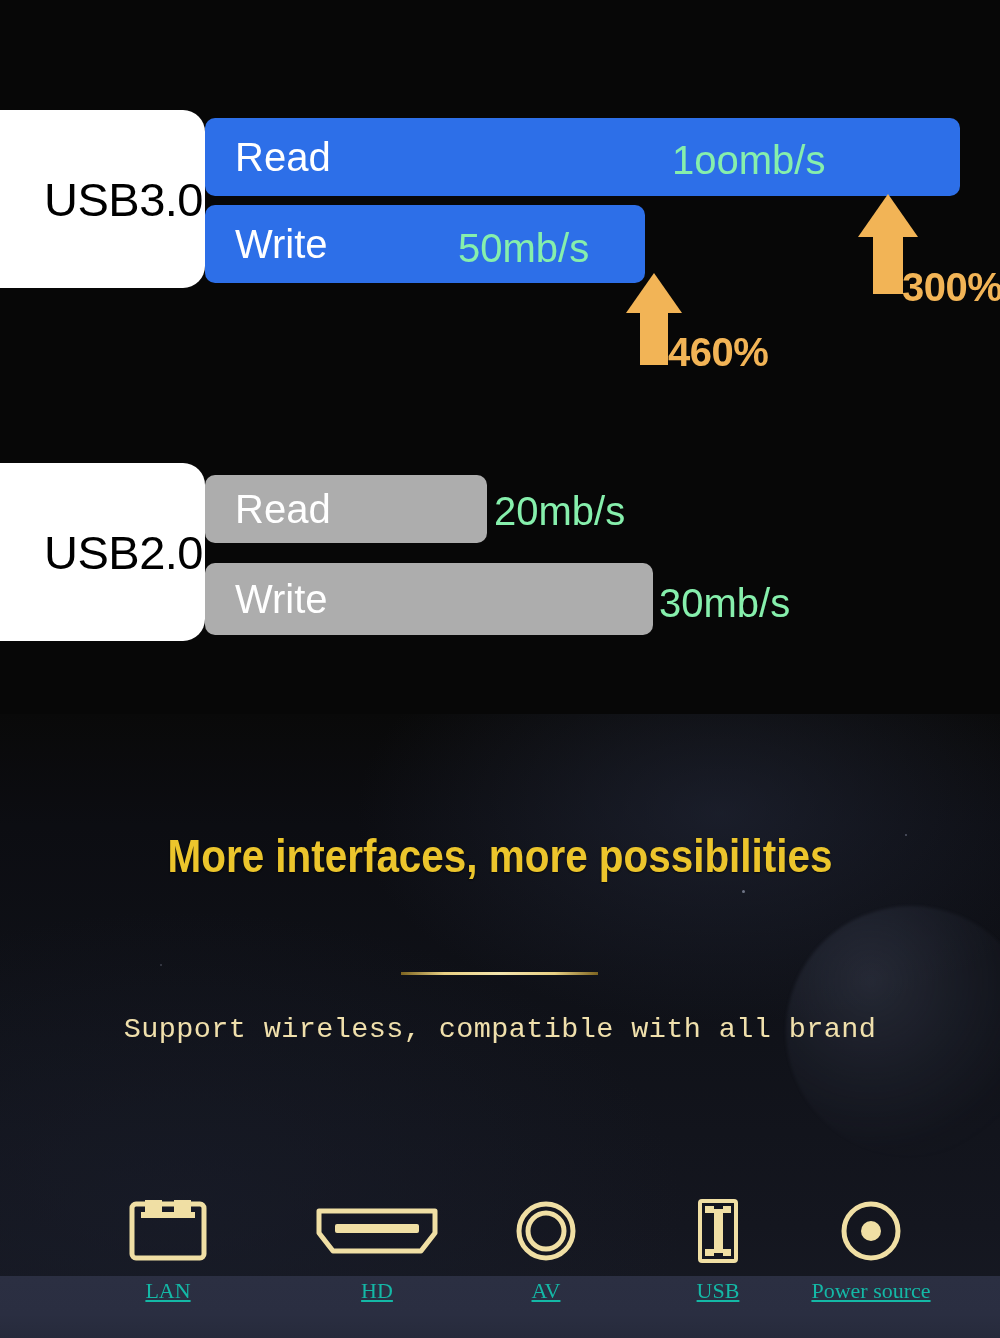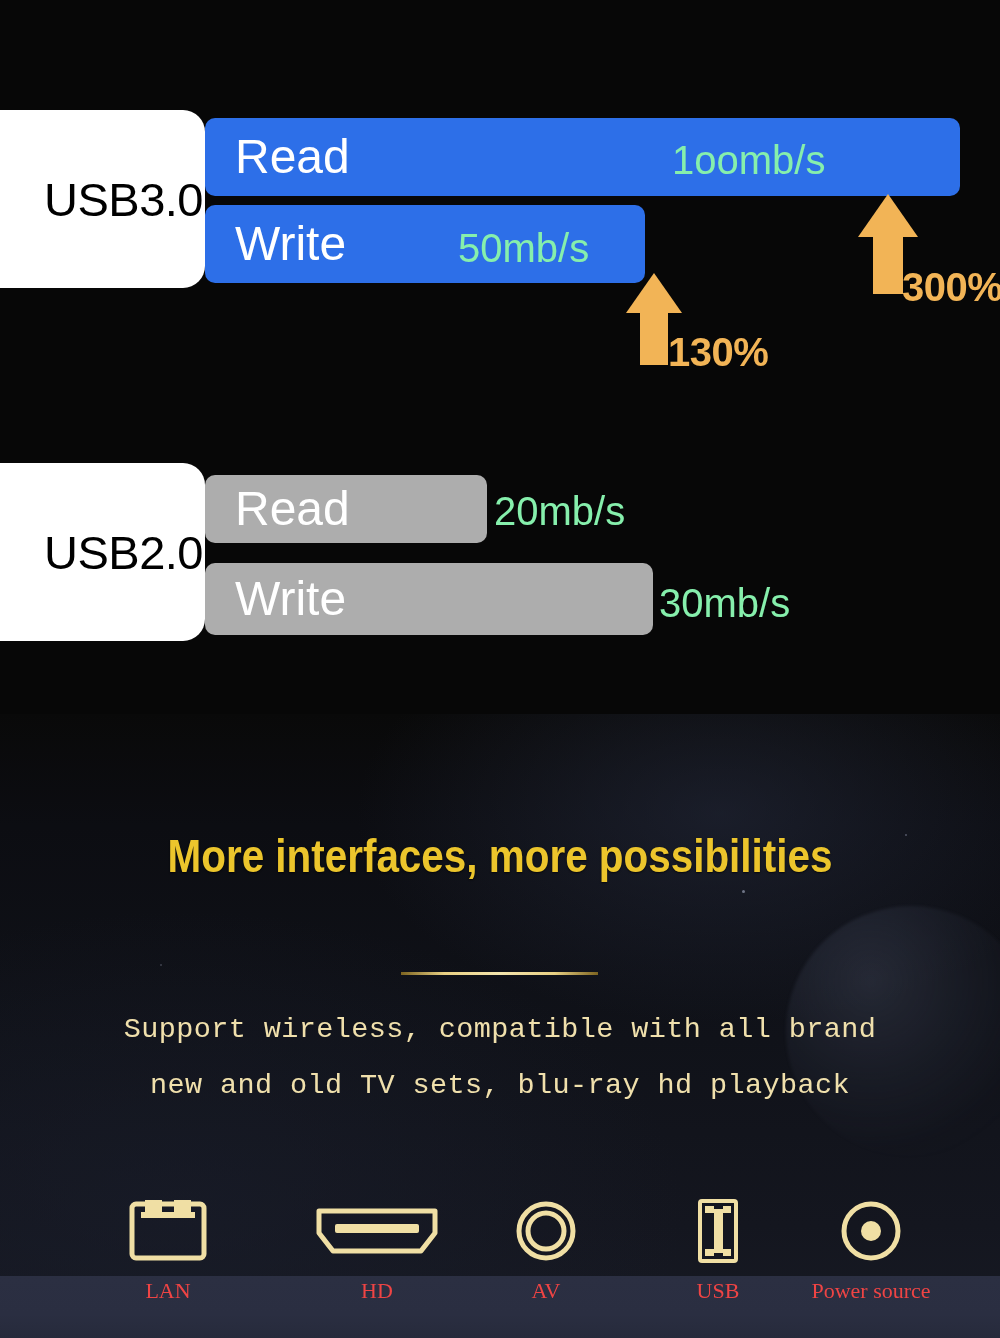--- a/index.html
+++ b/index.html
@@ -63,21 +63,21 @@
     border-radius: 10px;
     display: flex;
     align-items: center;
     z-index: 2;
   }
   .bar-blue { background: #2d6fe8; }
   .bar-gray { background: #adadad; }
 
   .bar-name {
     color: #ffffff;
-    font-size: 48px;
+    font-size: 40px;
     line-height: 1;
     white-space: nowrap;
     margin-left: 30px;
   }
   .bar-value-outside {
     position: absolute;
     color: #86efac;
     font-size: 40px;
     line-height: 1;
     white-space: nowrap;
@@ -229,25 +229,26 @@
     text-align: center;
   }
   .port-icon {
     height: 66px;
     display: flex;
     align-items: center;
     justify-content: center;
   }
   .port-caption {
     margin-top: 16px;
-    color: #ef4444;
+    color: #14b8a6;
     font-family: "Liberation Serif", serif;
     font-size: 22px;
     line-height: 1;
     white-space: nowrap;
+    text-decoration: underline;
   }
   #port-lan   { left: 93px; }
   #port-hd    { left: 302px; }
   #port-av    { left: 471px; }
   #port-usb   { left: 643px; }
   #port-power { left: 796px; }
 </style>
 </head>
 <body>
 
@@ -267,21 +268,21 @@
 
       <div class="bar bar-blue" id="usb3-write-bar">
         <span class="bar-name">Write</span>
       </div>
       <span class="bar-value-outside" id="usb3-write-value">50mb/s</span>
 
       <div class="up-arrow" id="arrow-250">
         <div class="head"></div>
         <div class="shaft"></div>
       </div>
-      <span class="pct-label" id="pct-250">130%</span>
+      <span class="pct-label" id="pct-250">460%</span>
 
       <div class="up-arrow" id="arrow-300">
         <div class="head"></div>
         <div class="shaft"></div>
       </div>
       <span class="pct-label" id="pct-300">300%</span>
     </div>
 
     <div class="spec-group" id="usb2-group">
       <div class="spec-badge">
@@ -302,21 +303,20 @@
 
   <div class="space-panel">
     <div class="moon"></div>
     <div class="star" style="left:742px; top:176px; width:3px; height:3px;"></div>
     <div class="star" style="left:905px; top:120px; width:2px; height:2px; background:rgba(200,210,235,0.35);"></div>
     <div class="star" style="left:160px; top:250px; width:2px; height:2px; background:rgba(200,210,235,0.25);"></div>
 
     <div class="headline">More interfaces, more possibilities</div>
 
     <div class="subtext" style="top:288px;">Support wireless, compatible with all brand</div>
-    <div class="subtext" style="top:344px;">new and old TV sets, blu-ray hd playback</div>
   </div>
 
   <div class="gold-divider"></div>
 
   <div class="port-band"></div>
 
   <div class="ports">
 
     <div class="port" id="port-lan">
       <div class="port-icon">

